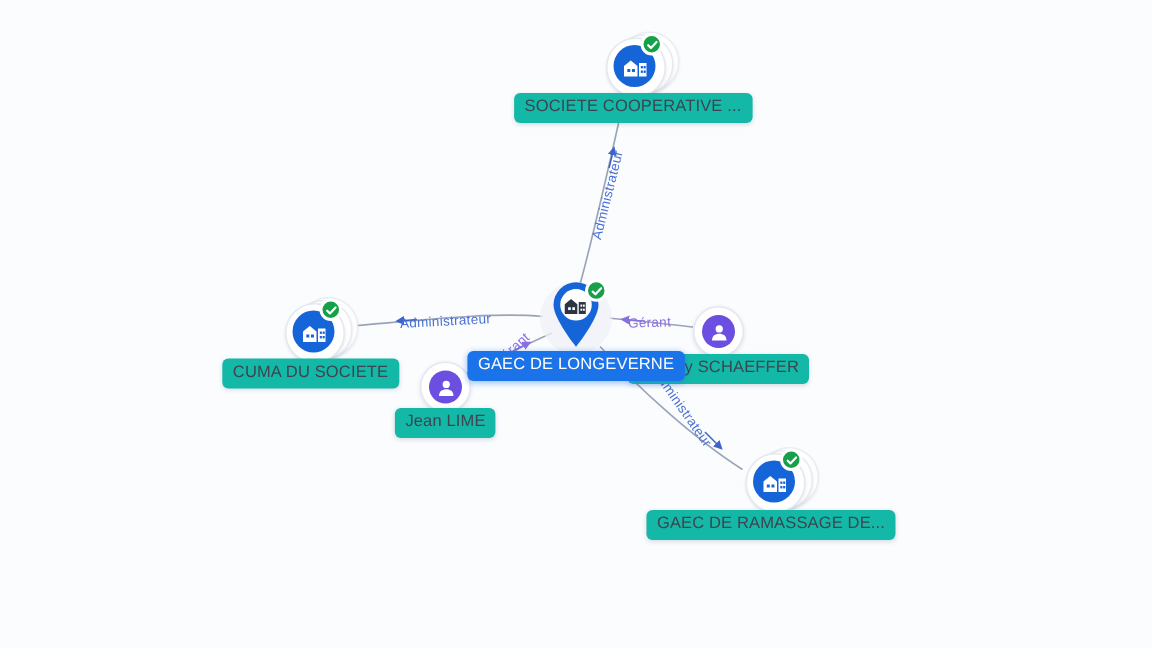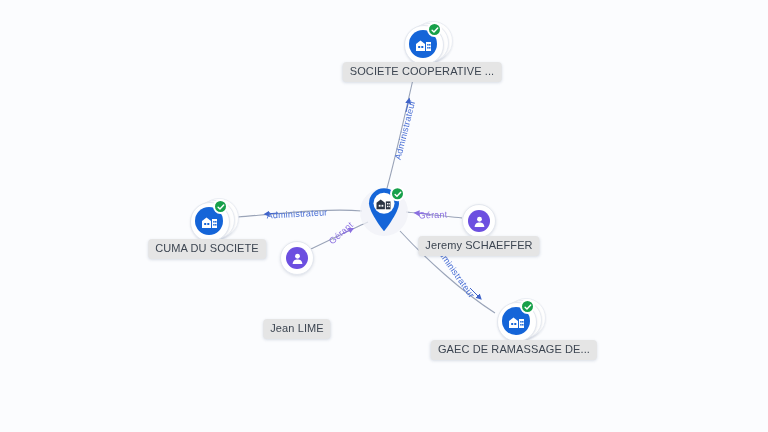--- a/index.html
+++ b/index.html
@@ -150,21 +150,21 @@
     box-sizing: border-box;
     display: flex;
     align-items: center;
     justify-content: center;
   }
 
   
   .node-label {
     position: absolute;
     transform: translate(-50%, 0);
-    background: #e5e5e5;
+    background: #14b8a6;
     color: #3c4551;
     font-size: 11px;
     line-height: 13px;
     letter-spacing: .1px;
     padding: 3px 7px 4px 7px;
     border-radius: 4px;
     white-space: nowrap;
     box-shadow: 0 1px 3px rgba(40,60,100,0.16);
   }
   .node-label.selected {
@@ -312,21 +312,21 @@
   <div class="node" style="left:297px; top:258px;">
     <div class="person-disc">
       <div class="person-inner">
         <svg width="13" height="13" viewBox="0 0 14 14">
           <circle cx="7" cy="4.6" r="2.6" fill="#ffffff"></circle>
           <path d="M1.8 13 C1.8 9.4 4.1 8 7 8 C9.9 8 12.2 9.4 12.2 13 Z" fill="#ffffff"></path>
         </svg>
       </div>
     </div>
   </div>
-  <div class="node-label" style="left:297px; top:272px;margin-top:47px;">Jean LIME</div>
+  <div class="node-label" style="left:297px; top:272px;">Jean LIME</div>
 
   <div class="node" style="left:479px; top:221px;">
     <div class="person-disc">
       <div class="person-inner">
         <svg width="13" height="13" viewBox="0 0 14 14">
           <circle cx="7" cy="4.6" r="2.6" fill="#ffffff"></circle>
           <path d="M1.8 13 C1.8 9.4 4.1 8 7 8 C9.9 8 12.2 9.4 12.2 13 Z" fill="#ffffff"></path>
         </svg>
       </div>
     </div>
@@ -352,14 +352,15 @@
           <rect x="14" y="10.2" width="1.3" height="1.5" fill="#ffffff"></rect>
         </svg>
       </div>
       <div class="pin-badge">
         <svg width="8" height="8" viewBox="0 0 10 10">
           <path d="M1.4 5.2 L3.7 7.4 L8.4 2.5" fill="none" stroke="#ffffff" stroke-width="1.8" stroke-linecap="round" stroke-linejoin="round"></path>
         </svg>
       </div>
     </div>
   </div>
+  <div class="node-label selected" style="left:384px; top:234px;">GAEC DE LONGEVERNE</div>
 
 </div>
 
 </body></html>

